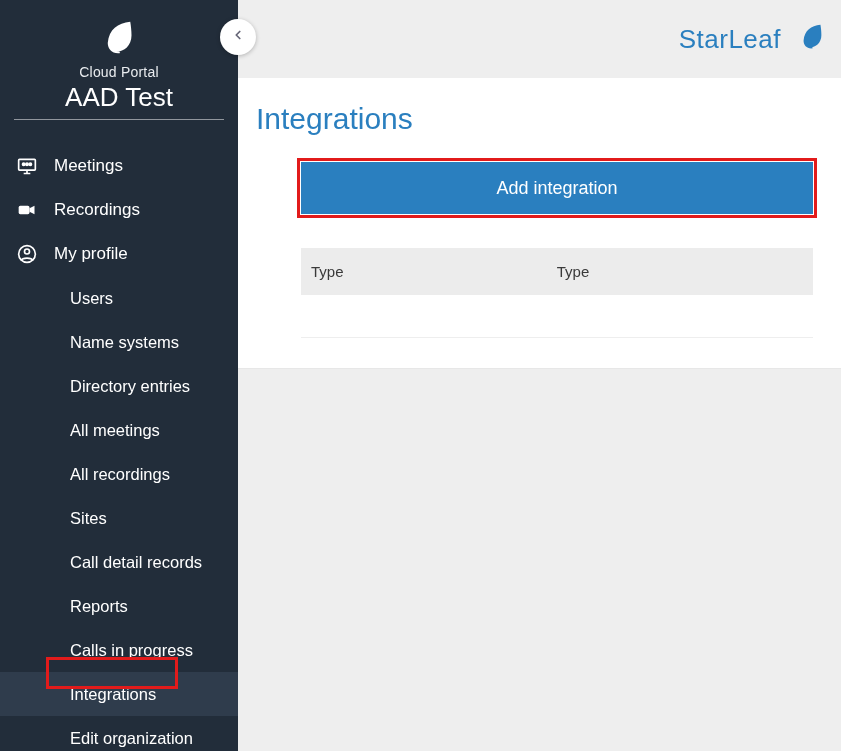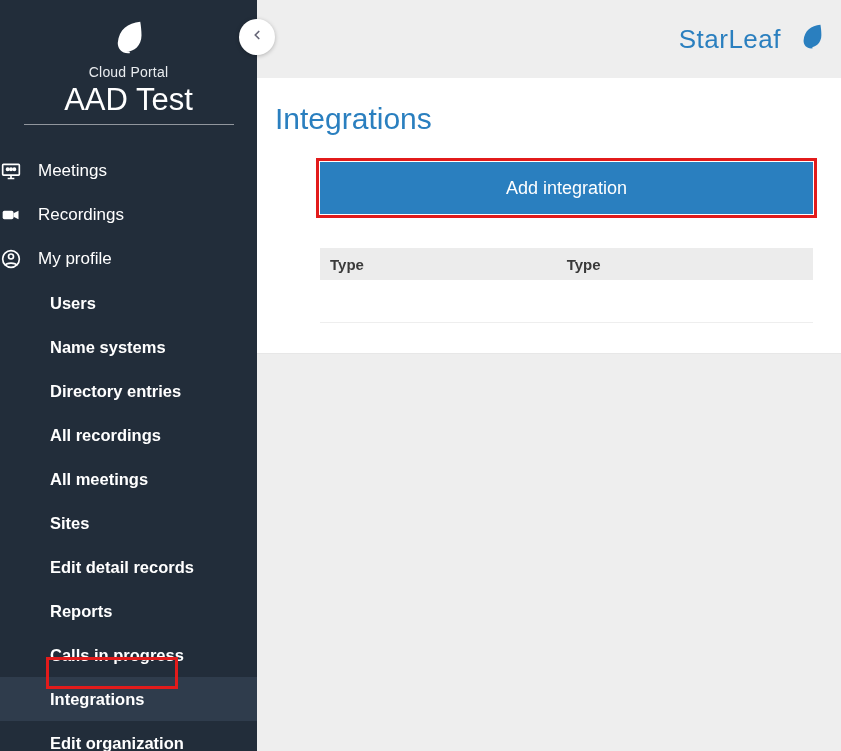--- a/index.html
+++ b/index.html
@@ -1,21 +1,21 @@
 <!DOCTYPE html>
 <html><head>
 <meta charset="utf-8">
 <style>
   * { box-sizing: border-box; margin: 0; padding: 0; }
   html, body { width: 841px; height: 751px; font-family: "Segoe UI", "Helvetica Neue", Arial, sans-serif; overflow: hidden; }
   body { display: flex; background: #eeeeee; }
 
   
   .sidebar {
-    width: 257px;
+    width: 238px;
     height: 751px;
     background: #222d3a;
     color: #e9ecef;
     position: relative;
     flex-shrink: 0;
   }
   .sb-header {
     padding: 18px 0 8px 0;
     text-align: center;
   }
@@ -24,47 +24,47 @@
     justify-content: center;
     margin-bottom: 6px;
   }
   .cloud-portal {
     font-size: 14px;
     color: #e9ecef;
     font-weight: 400;
     letter-spacing: .2px;
   }
   .org-name {
-    font-size: 31px;
+    font-size: 26px;
     color: #fff;
     font-weight: 400;
     margin-top: 2px;
     padding-bottom: 6px;
   }
   .org-underline {
     width: 210px;
     height: 1px;
     background: rgba(255,255,255,.5);
     margin: 0 auto 16px auto;
   }
 
   .nav { list-style: none; }
   .nav-item {
     display: flex;
     align-items: center;
     height: 44px;
+    padding-left: 16px;
     font-size: 17px;
     color: #fff;
     cursor: pointer;
     position: relative;
   }
   .nav-item.sub {
-    padding-left: 50px;
+    padding-left: 70px;
     font-size: 16.5px;
-    font-weight: bold;
   }
   .nav-item.selected {
     background: #2f3c4c;
   }
   .nav-icon {
     width: 22px;
     height: 22px;
     margin-right: 16px;
     flex-shrink: 0;
     display: flex;
@@ -156,25 +156,25 @@
     left: -4px; top: -4px; right: -4px; bottom: -4px;
   }
 
   .table {
     width: calc(100% - 20px);
     margin: 0 10px;
     border-collapse: collapse;
   }
   .table thead th {
     background: #ececec;
-    font-weight: 700;
+    font-weight: 400;
     font-size: 15px;
     color: #3a3a3a;
     text-align: left;
-    height: 32px;
+    height: 47px;
     padding-left: 10px;
   }
   .table thead th:first-child { width: 48%; }
   .table tbody tr { height: 42px; border-bottom: 1px solid #eee; }
 </style>
 </head>
 <body>
 
 <aside class="sidebar">
   <div class="sb-header">
@@ -224,30 +224,30 @@
     <li class="nav-item sub">
         <span>Users</span>
       </li>
     <li class="nav-item sub">
         <span>Name systems</span>
       </li>
     <li class="nav-item sub">
         <span>Directory entries</span>
       </li>
     <li class="nav-item sub">
+        <span>All meetings</span>
+      </li>
+    <li class="nav-item sub">
         <span>All recordings</span>
       </li>
     <li class="nav-item sub">
-        <span>All meetings</span>
-      </li>
-    <li class="nav-item sub">
         <span>Sites</span>
       </li>
     <li class="nav-item sub">
-        <span>Edit detail records</span>
+        <span>Call detail records</span>
       </li>
     <li class="nav-item sub">
         <span>Reports</span>
       </li>
     <li class="nav-item sub">
         <span>Calls in progress</span>
       </li>
     <li class="nav-item sub selected">
         <span>Integrations</span>
       </li>

